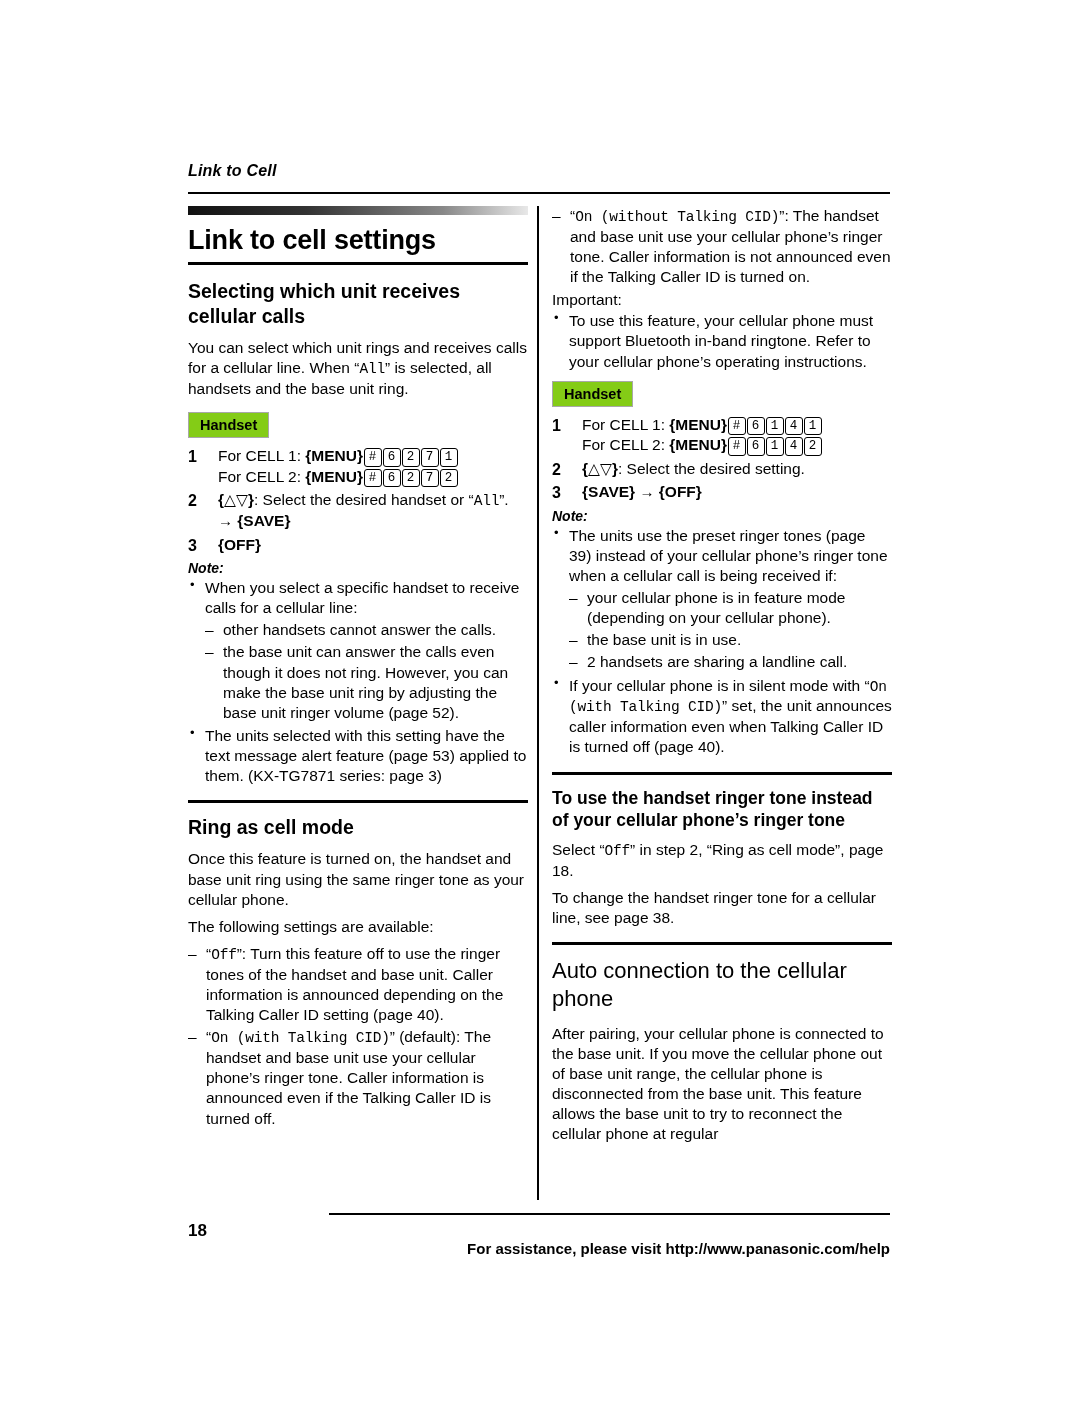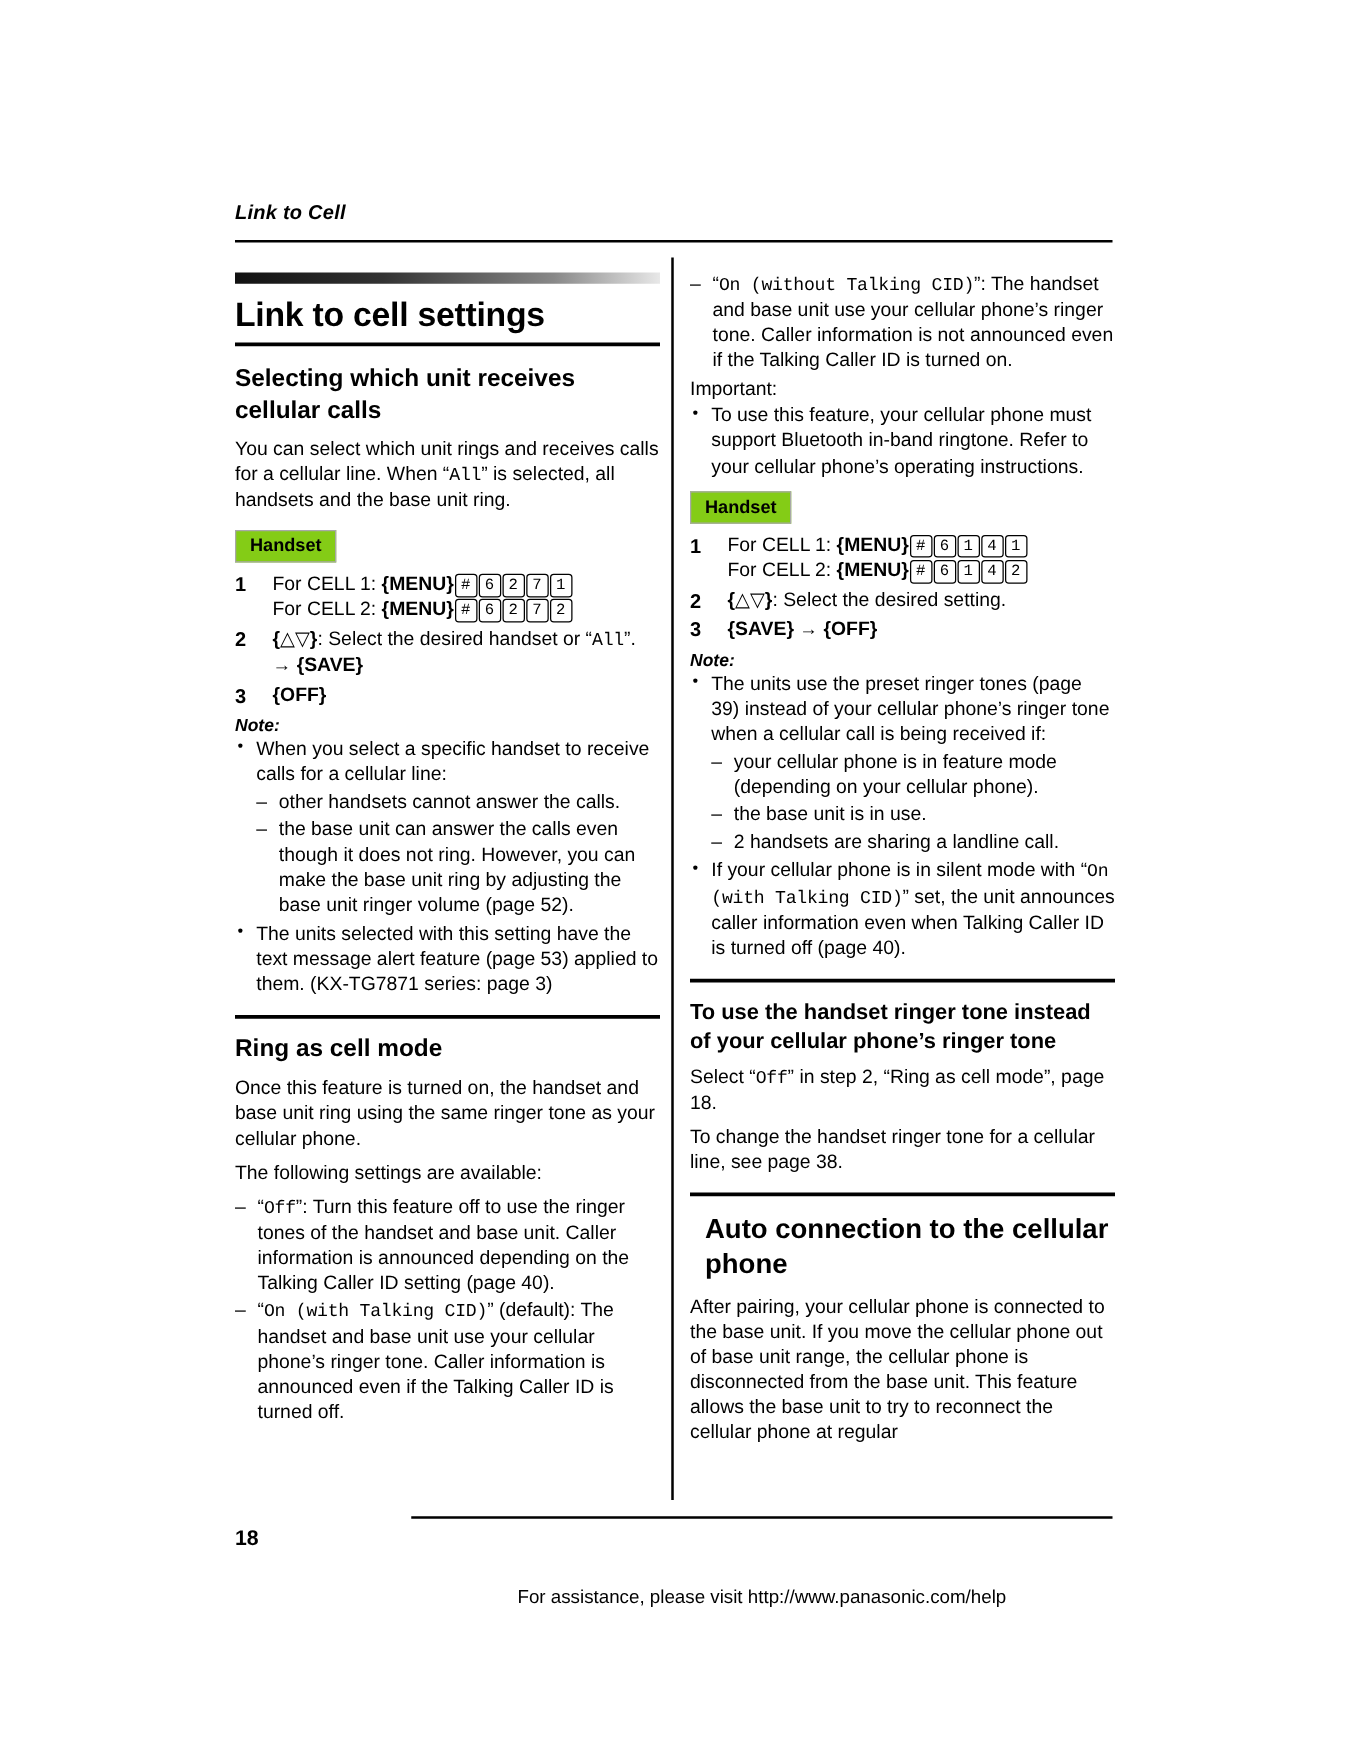--- a/index.html
+++ b/index.html
@@ -33,21 +33,21 @@
   .header-rule {
     position: absolute;
     left: 188px;
     top: 192px;
     width: 702px;
     height: 2px;
     background: #000;
   }
   .col {
     position: absolute;
-    top: 218px;
+    top: 206px;
     width: 340px;
   }
   .col-left { left: 188px; }
   .col-right { left: 552px; }
   .vrule {
     position: absolute;
     left: 537px;
     top: 206px;
     width: 2px;
     height: 994px;
@@ -186,40 +186,40 @@
     width: 340px;
   }
   h3.subsec {
     font-size: 17.5px;
     font-weight: bold;
     line-height: 1.30;
     margin: 0 0 8px 0;
   }
   h2.bigsec {
     font-size: 22px;
-    font-weight: bold;
+    font-weight: normal;
     line-height: 1.28;
-    margin: 0 0 10px 12px;
+    margin: 0 0 10px 0;
   }
   .footer-rule {
     position: absolute;
     left: 329px;
     top: 1213px;
     width: 561px;
     height: 2px;
     background: #000;
   }
   .footer-text {
     position: absolute;
     left: 329px;
-    top: 1269px;
+    top: 1240px;
     width: 561px;
-    text-align: center;
+    text-align: right;
     font-size: 15px;
-    font-weight: normal;
+    font-weight: bold;
   }
   .page-num {
     position: absolute;
     left: 188px;
     top: 1221px;
     font-size: 17px;
     font-weight: bold;
   }
   .nowrap { white-space: nowrap; }
 </style>

